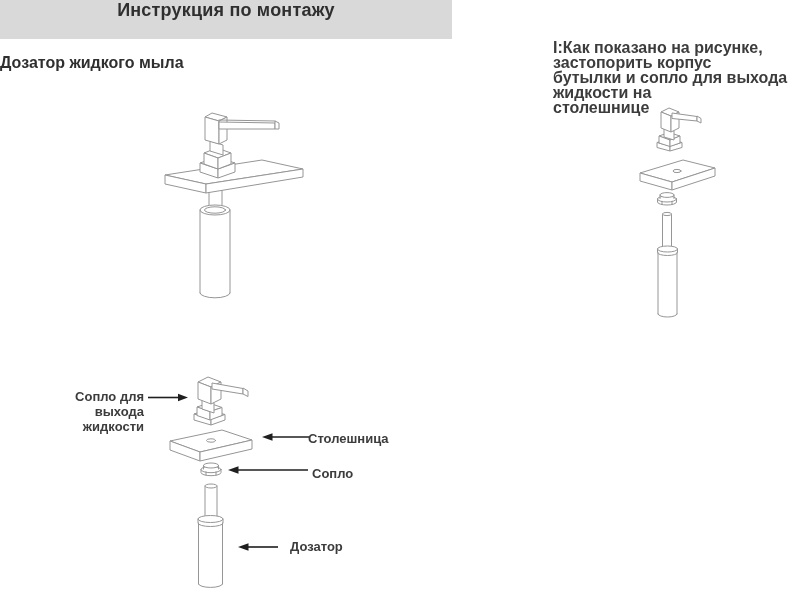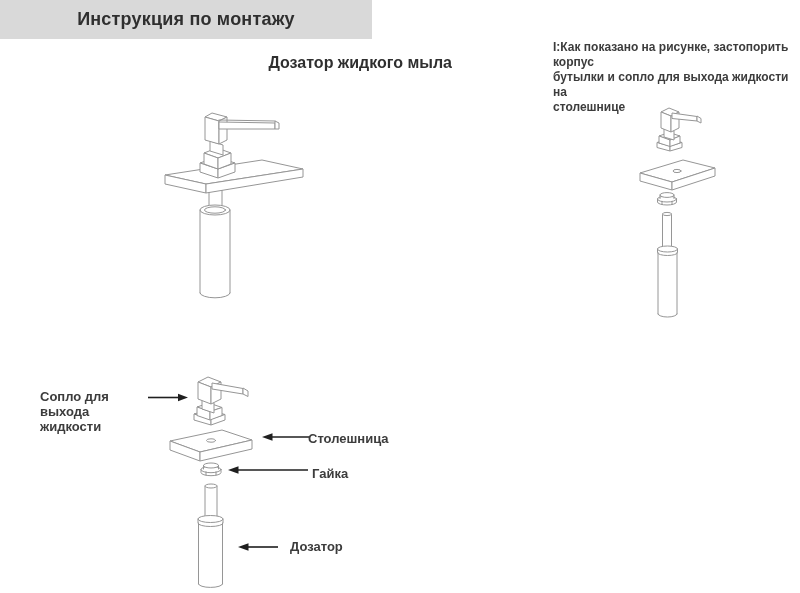--- a/index.html
+++ b/index.html
@@ -6,49 +6,49 @@
   body{
     background:#ffffff;
     font-family:"Liberation Sans", sans-serif;
     position:relative;
     overflow:hidden;
     color:var(--body-text,#3c3c3c);
   }
   .page{position:absolute;left:0;top:0;width:800px;height:593px;}
 
   .header-bar{
-    position:absolute;left:0;top:0;width:372px;height:39px;
+    position:absolute;left:0;top:0;width:452px;height:39px;
     background:var(--header-bar,#d9d9d9);
-    display:flex;align-items:center;justify-content:center;
+    display:flex;align-items:flex-start;justify-content:center;
   }
   .title{
     font-size:18px;font-weight:bold;letter-spacing:.2px;
     color:var(--title-text,#2f2f2f);
   }
   .subtitle{
     position:absolute;left:0;top:54px;width:452px;
-    text-align:right;font-size:16px;font-weight:bold;
+    text-align:left;font-size:16px;font-weight:bold;
     color:var(--title-text,#2f2f2f);
   }
   .instruction{
     position:absolute;left:553px;top:40px;width:247px;
-    font-size:12px;line-height:15px;font-weight:bold;
+    font-size:16px;line-height:15px;font-weight:bold;
     color:var(--body-text,#3c3c3c);
     white-space:pre-line;
   }
   .diagram{position:absolute;}
   .dg-main{left:148px;top:103px;}
   .dg-right{left:633px;top:100px;}
   .dg-bottom{left:40px;top:370px;}
 
   .dlabel{
     position:absolute;font-size:13px;font-weight:bold;
     color:var(--body-text,#3c3c3c);
   }
-  .lbl-nozzle{left:40px;top:389px;width:104px;text-align:left;line-height:15px;white-space:pre-line;}
+  .lbl-nozzle{left:40px;top:389px;width:104px;text-align:right;line-height:15px;white-space:pre-line;}
   .lbl-countertop{left:308px;top:431px;}
   .lbl-nut{left:312px;top:466px;}
   .lbl-bottle{left:290px;top:539px;}
 
   svg .ln{stroke:var(--drawing-line,#969696);stroke-width:1;fill:none;stroke-linejoin:round;stroke-linecap:round;}
   svg .face{stroke:var(--drawing-line,#969696);stroke-width:1;fill:#ffffff;stroke-linejoin:round;}
   svg .arrow-shaft{stroke:var(--arrow,#1f1f1f);stroke-width:1.6;fill:none;}
   svg .arrow-head{fill:var(--arrow,#1f1f1f);stroke:none;}
 </style>
 </head>
@@ -198,16 +198,16 @@
     </g>
     <g>
       <line class="arrow-shaft" x1="238" y1="177" x2="208" y2="177"></line>
       <polygon class="arrow-head" points="198,177 208.5,173.3 208.5,180.7"></polygon>
     </g>
   </svg>
 
   <div class="dlabel lbl-nozzle">Сопло для выхода
 жидкости</div>
   <div class="dlabel lbl-countertop">Столешница</div>
-  <div class="dlabel lbl-nut">Гайка</div>
+  <div class="dlabel lbl-nut">Сопло</div>
   <div class="dlabel lbl-bottle">Дозатор</div>
 
 </div>
 
 </body></html>

